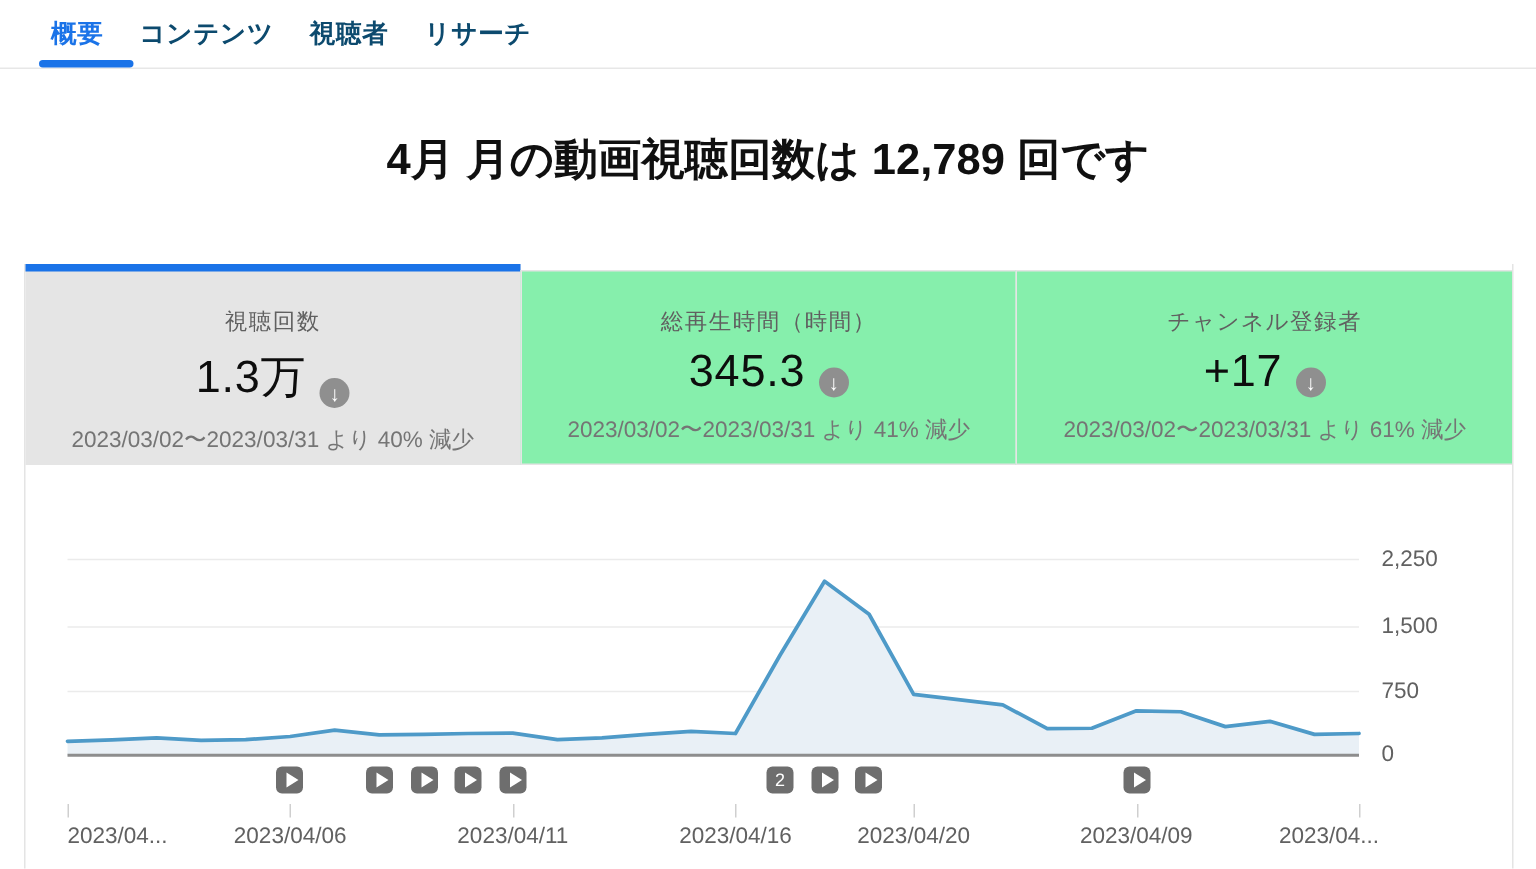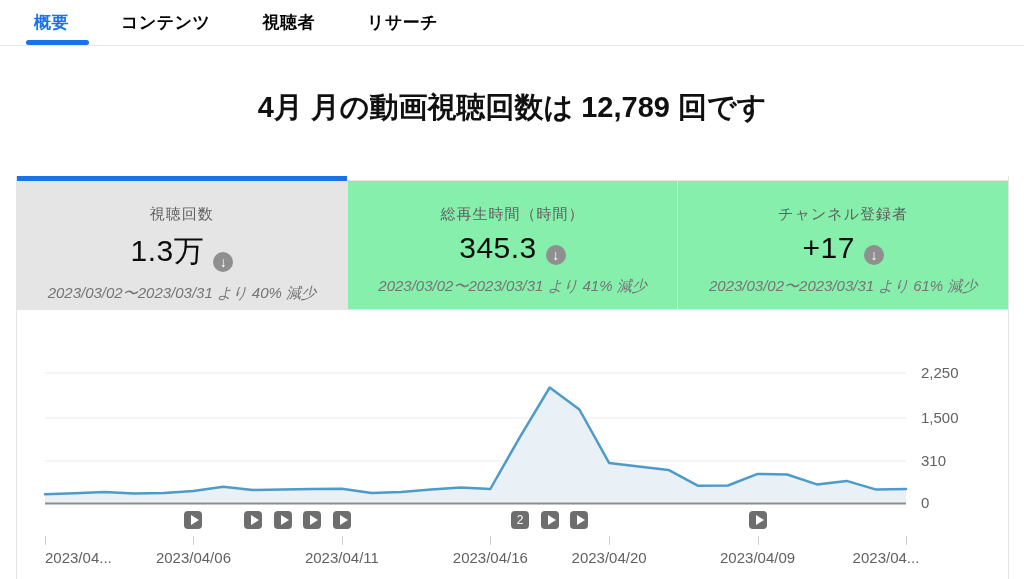--- a/index.html
+++ b/index.html
@@ -4,24 +4,24 @@
 <style>
   html,body{margin:0;padding:0;}
   body{
     width:1024px;height:579px;overflow:hidden;background:#fff;
     font-family:"Liberation Sans","DejaVu Sans",sans-serif;
     -webkit-font-smoothing:antialiased;
   }
   
   .tabbar{
     position:relative;height:46px;border-bottom:1px solid #e7e7e7;
-    display:flex;align-items:center;padding-left:34px;gap:52px;box-sizing:border-box;
+    display:flex;align-items:center;padding-left:34px;gap:24px;box-sizing:border-box;
   }
   .tab{
-    font-size:17px;font-weight:600;color:#000000;letter-spacing:.5px;
+    font-size:17px;font-weight:600;color:#0c4a6e;letter-spacing:.5px;
     cursor:pointer;white-space:nowrap;
   }
   .tab.active{color:#1a73e8;}
   .tab-underline{
     position:absolute;left:26px;bottom:0;width:63px;height:5px;
     border-radius:3px;background:#1a73e8;
   }
   
   .headline{
     margin:46px 0 0 0;text-align:center;
@@ -44,21 +44,21 @@
   }
   .card-label{font-size:15px;color:#606060;letter-spacing:1px;}
   .card-valuerow{
     margin-top:7px;display:flex;align-items:flex-end;justify-content:center;gap:9px;
   }
   .card-value{font-size:30px;color:#0d0d0d;font-weight:400;letter-spacing:.5px;}
   .trend-icon{
     width:20px;height:20px;border-radius:50%;background:#8f8f8f;color:#fff;
     font-size:14px;line-height:20px;text-align:center;font-weight:700;flex:0 0 auto;
   }
-  .card-compare{margin-top:12px;font-size:15px;font-style:italic;color:#757575;}
+  .card-compare{margin-top:12px;font-size:15px;color:#757575;}
   
   .chart-area{position:relative;height:269px;}
   .chart-area svg{position:absolute;left:0;top:0;}
   .y-label{
     position:absolute;left:904px;font-size:15px;color:#616161;line-height:18px;
   }
   .x-tick{position:absolute;width:1px;background:#cfcfcf;}
   .x-label{
     position:absolute;font-size:15px;color:#616161;white-space:nowrap;line-height:18px;text-align:right;
   }
@@ -121,21 +121,21 @@
         <line x1="28" y1="108" x2="889" y2="108"></line>
         <line x1="28" y1="151" x2="889" y2="151"></line>
       </g>
       <path id="area-path" d="M 28.0,184.2 L 57.7,183.3 L 87.4,181.9 L 117.1,183.6 L 146.8,183.1 L 176.4,181.0 L 206.1,176.7 L 235.8,179.9 L 265.5,179.6 L 295.2,179.0 L 324.9,178.7 L 354.6,183.1 L 384.3,181.9 L 414.0,179.6 L 443.7,177.6 L 473.3,179.0 L 503.0,126.8 L 532.7,77.5 L 562.4,99.5 L 592.1,152.9 L 621.8,156.4 L 651.5,159.9 L 681.2,175.8 L 710.9,175.5 L 740.6,163.9 L 770.2,164.5 L 799.9,174.4 L 829.6,170.9 L 859.3,179.6 L 889.0,179.0 L 889,193.5 L 28,193.5 Z" fill="#e9f0f6"></path>
       <path id="line-path" fill="none" stroke-width="2.5" stroke-linejoin="round" stroke-linecap="round" d="M 28.0,184.2 L 57.7,183.3 L 87.4,181.9 L 117.1,183.6 L 146.8,183.1 L 176.4,181.0 L 206.1,176.7 L 235.8,179.9 L 265.5,179.6 L 295.2,179.0 L 324.9,178.7 L 354.6,183.1 L 384.3,181.9 L 414.0,179.6 L 443.7,177.6 L 473.3,179.0 L 503.0,126.8 L 532.7,77.5 L 562.4,99.5 L 592.1,152.9 L 621.8,156.4 L 651.5,159.9 L 681.2,175.8 L 710.9,175.5 L 740.6,163.9 L 770.2,164.5 L 799.9,174.4 L 829.6,170.9 L 859.3,179.6 L 889.0,179.0" stroke="#4e9ac8"></path>
       <line x1="28" y1="193.5" x2="889" y2="193.5" stroke="#8d8d8d" stroke-width="2"></line>
     </svg>
     <div id="y-labels">
         <span class="y-label" style="top: 54px;">2,250</span>
         <span class="y-label" style="top: 99px;">1,500</span>
-        <span class="y-label" style="top: 142px;">310</span>
+        <span class="y-label" style="top: 142px;">750</span>
         <span class="y-label" style="top: 184px;">0</span>
       </div>
     <div id="markers">
         <div class="marker" style="left: 167px; top: 201px;">
           <span class="play"></span>
         </div>
         <div class="marker" style="left: 227px; top: 201px;">
           <span class="play"></span>
         </div>
         <div class="marker" style="left: 257px; top: 201px;">

